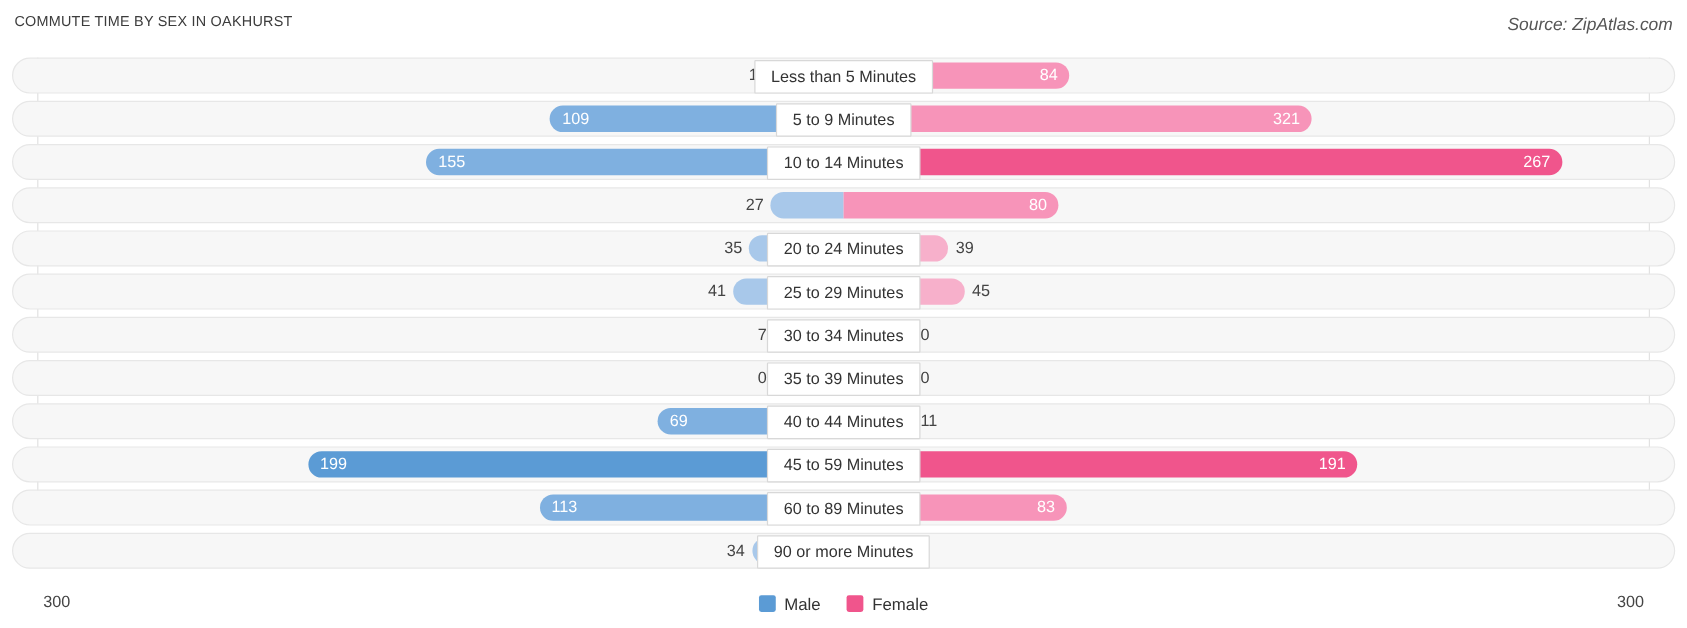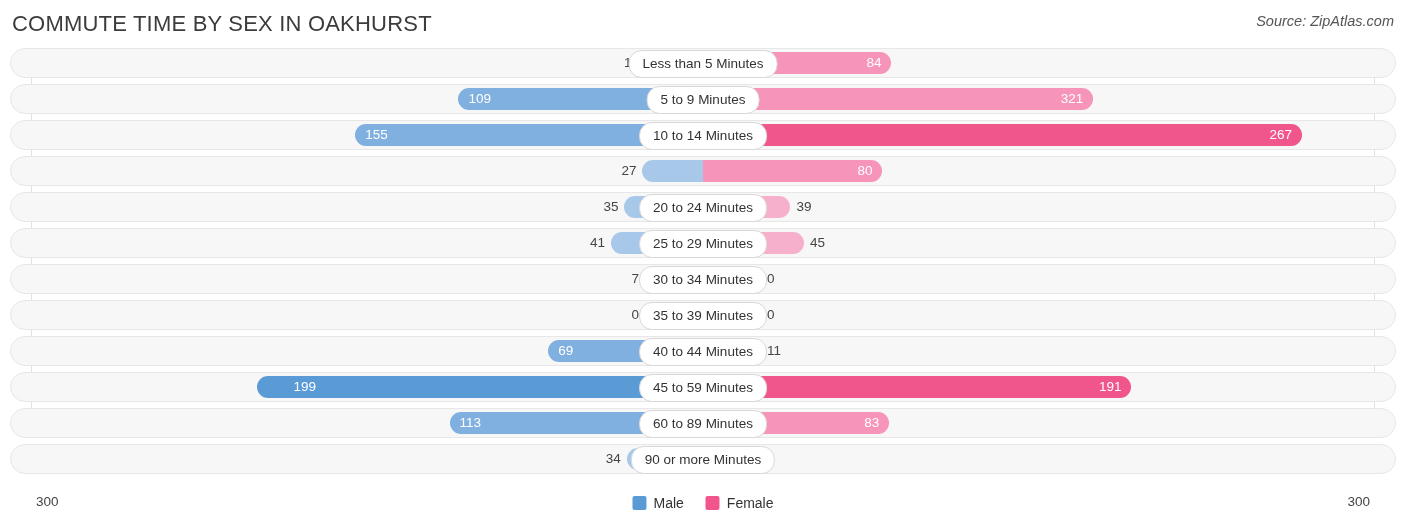--- a/index.html
+++ b/index.html
@@ -19,21 +19,21 @@
     width: 1406px;
     height: 523px;
     box-sizing: border-box;
   }
 
   
   .title {
     position: absolute;
     left: 12px;
     top: 11px;
-    font-size: 22px;
+    font-size: 12px;
     color: #3c3c3c;
     letter-spacing: 0.2px;
     white-space: nowrap;
   }
   .source {
     position: absolute;
     right: 12px;
     top: 13px;
     font-size: 14.5px;
     font-style: italic;
@@ -121,21 +121,21 @@
   .cat {
     position: absolute;
     left: 50%;
     top: 1px;
     transform: translateX(-50%);
     height: 26px;
     line-height: 25px;
     padding: 0 13px;
     background: #ffffff;
     border: 1px solid #d8d8d8;
-    border-radius: 13px;
+    border-radius: 1px;
     font-size: 13.5px;
     color: #333333;
     white-space: nowrap;
     z-index: 3;
   }
 
   
   .axis-label {
     position: absolute;
     bottom: 14px;
@@ -259,21 +259,21 @@
             <div class="bar female" style="width:58px;background:#f7b0cb"></div>
             <div class="val male-out inside" style="right:auto;left:calc(50% - 144.79000000000002px);text-align:left;padding:0;">69</div>
             <div class="val female-out" style="margin-left:58px;">11</div>
             <div class="cat">40 to 44 Minutes</div>
           </div>
         </div>
         <div class="row">
           <div class="row-inner">
             <div class="bar male" style="width:446.42333333333335px;background:#5b9bd5"></div>
             <div class="bar female" style="width:428.4766666666667px;background:#f0558c"></div>
-            <div class="val male-out inside" style="right:auto;left:calc(50% - 436.42333333333335px);text-align:left;padding:0;margin-left:27px;">199</div>
+            <div class="val male-out inside" style="right:auto;left:calc(50% - 436.42333333333335px);text-align:left;padding:0;">199</div>
             <div class="val female-out inside" style="left:auto;right:calc(50% - 418.4766666666667px);text-align:center;padding:0;">191</div>
             <div class="cat">45 to 59 Minutes</div>
           </div>
         </div>
         <div class="row">
           <div class="row-inner">
             <div class="bar male" style="width:253.49666666666664px;background:#7fb0e0"></div>
             <div class="bar female" style="width:186.19666666666666px;background:#f794b9"></div>
             <div class="val male-out inside" style="right:auto;left:calc(50% - 243.49666666666664px);text-align:left;padding:0;">113</div>
             <div class="val female-out inside" style="left:auto;right:calc(50% - 176.19666666666666px);text-align:right;padding:0;">83</div>

